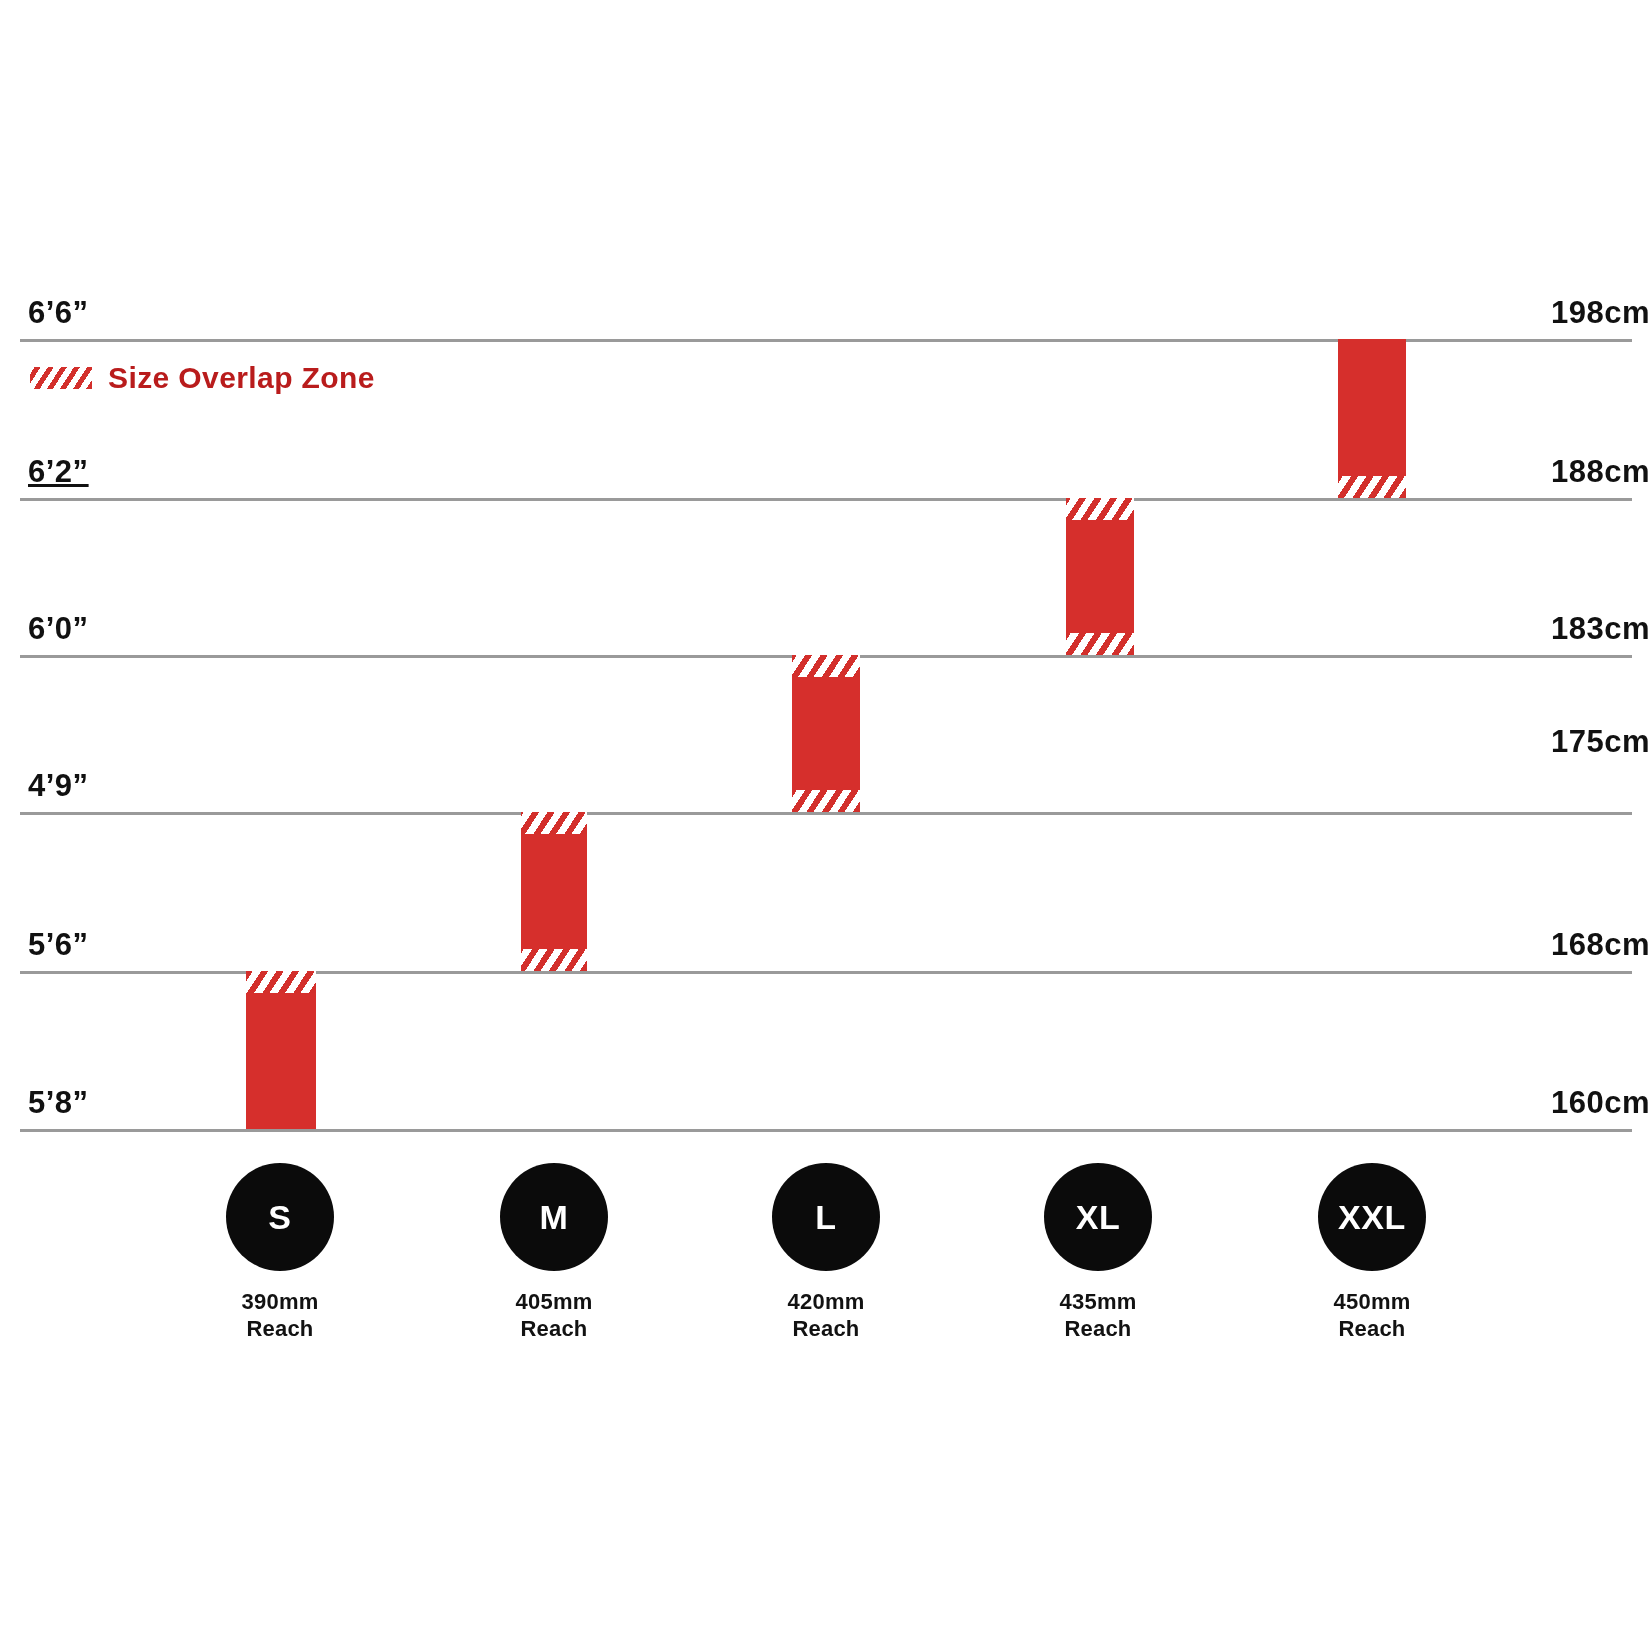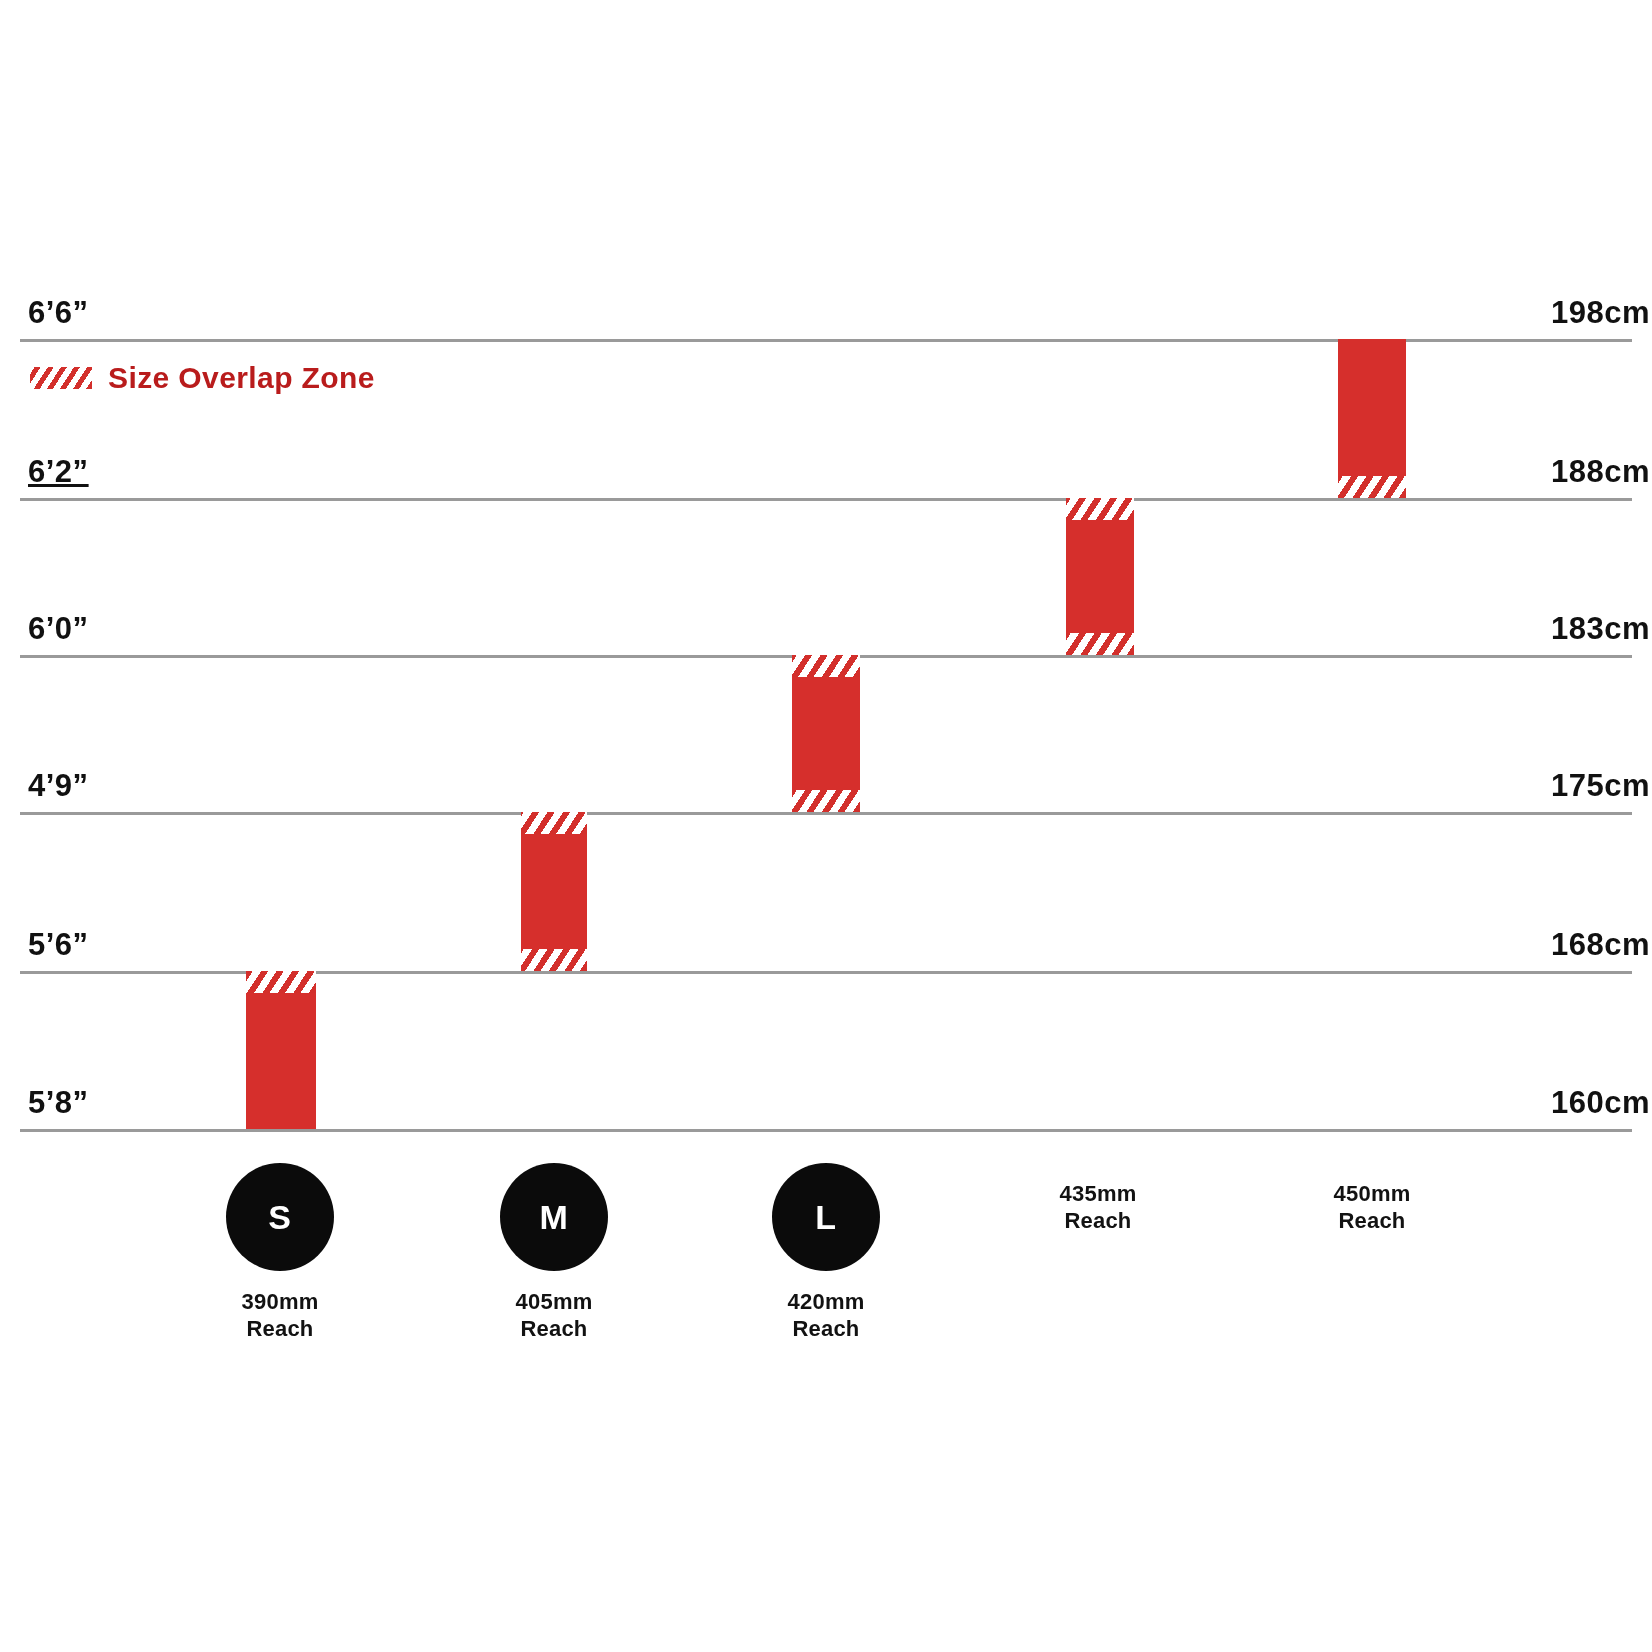--- a/index.html
+++ b/index.html
@@ -127,21 +127,21 @@
   <div class="tick-label tick-left" style="top:297px;">6’6”</div>
   <div class="tick-label tick-left" style="top:456px;text-decoration:underline;">6’2”</div>
   <div class="tick-label tick-left" style="top:613px;">6’0”</div>
   <div class="tick-label tick-left" style="top:770px;">4’9”</div>
   <div class="tick-label tick-left" style="top:929px;">5’6”</div>
   <div class="tick-label tick-left" style="top:1087px;">5’8”</div>
 
   <div class="tick-label tick-right" style="top:297px;">198cm</div>
   <div class="tick-label tick-right" style="top:456px;">188cm</div>
   <div class="tick-label tick-right" style="top:613px;">183cm</div>
-  <div class="tick-label tick-right" style="top:770px;">175cm</div>
+  <div class="tick-label tick-right" style="top:726px;">175cm</div>
   <div class="tick-label tick-right" style="top:929px;">168cm</div>
   <div class="tick-label tick-right" style="top:1087px;margin-left:40px;">160cm</div>
 
   <div class="legend" style="top:363px;">
     <div class="legend-swatch"></div>
     <div class="legend-text">Size Overlap Zone</div>
   </div>
 
   <div class="bar" style="left:246px; width:70px; top:971px; height:158px;">
     <div class="bar-stripe top"></div>
@@ -190,26 +190,32 @@
     <div class="size-badge">
       <span class="size-badge-label">L</span>
     </div>
     <div class="reach-text">
       <span>420mm</span>
       <span>Reach</span>
     </div>
   </div>
 
   <div class="size-col" style="left:978px; top:1163px;">
+    <div class="size-badge">
+      <span class="size-badge-label">XL</span>
+    </div>
     <div class="reach-text">
       <span>435mm</span>
       <span>Reach</span>
     </div>
   </div>
 
   <div class="size-col" style="left:1252px; top:1163px;">
+    <div class="size-badge">
+      <span class="size-badge-label">XXL</span>
+    </div>
     <div class="reach-text">
       <span>450mm</span>
       <span>Reach</span>
     </div>
   </div>
 
 </div>
 
 </body></html>

